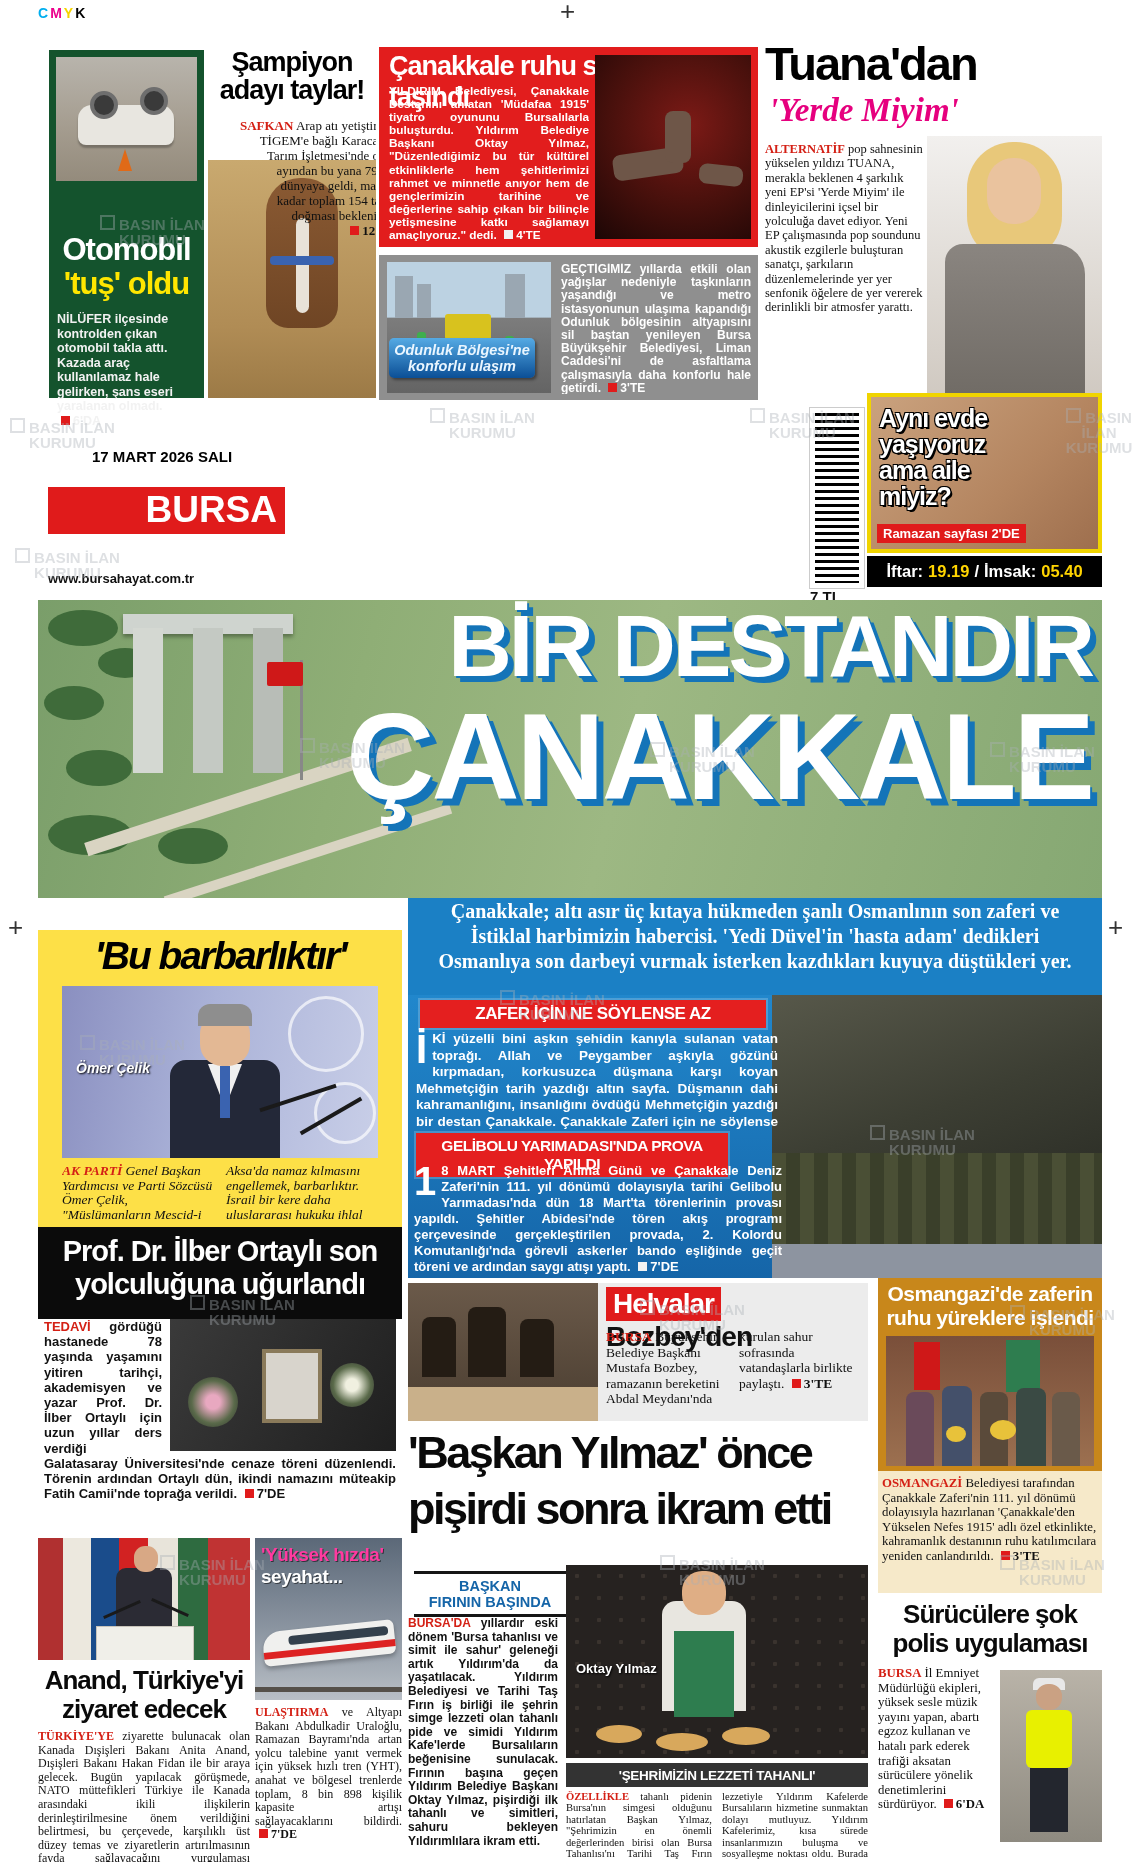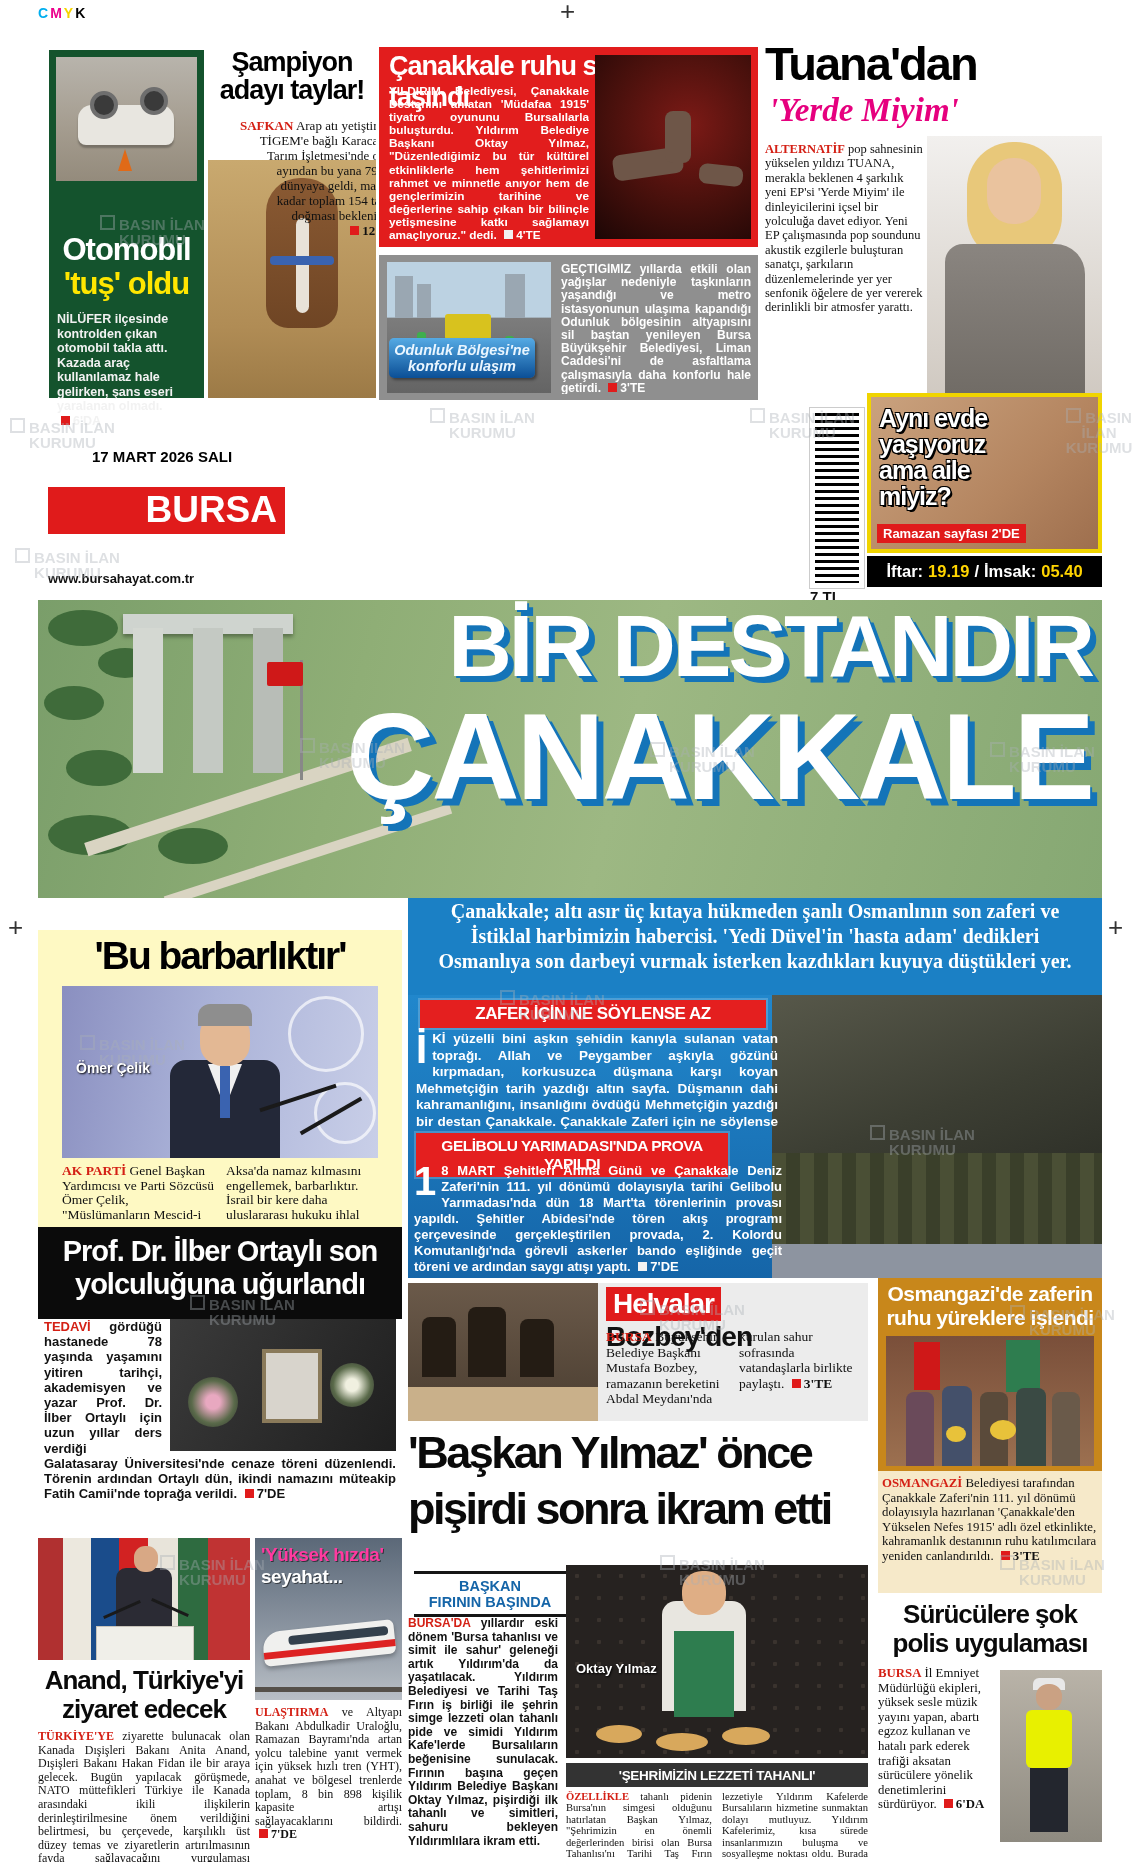--- a/index.html
+++ b/index.html
@@ -85,21 +85,21 @@
             background:linear-gradient(90deg,#d4d8d2 0 20%,transparent 20% 40%,#c4c9c3 40% 60%,transparent 60% 80%,#b8bdb7 80% 100%);}
   #monu-cap{position:absolute;left:85px;top:14px;width:170px;height:20px;background:#cfd4cf;box-shadow:0 3px 4px #00000055;}
   #flag-pole{position:absolute;left:262px;top:60px;width:3px;height:120px;background:#888;}
   .flag-red{position:absolute;left:229px;top:62px;width:36px;height:24px;background:#cf1818;border-radius:2px;}
   #main-hl{position:absolute;right:10px;top:2px;text-align:right;color:#fff;font-weight:bold;line-height:1;}
   #main-h1{font-size:88px;letter-spacing:-3px;text-shadow:6px 6px 0 #1474b8,2px 2px 0 #1474b8;}
   #main-h2{font-size:122px;letter-spacing:-3px;margin-top:6px;text-shadow:7px 7px 0 #1474b8,2px 2px 0 #1474b8;}
   #subhead{left:408px;top:898px;width:694px;height:97px;background:#1b80c5;color:#fff;box-sizing:border-box;
            padding:1px 16px;font-family:"Liberation Serif",serif;font-weight:bold;font-size:20px;line-height:25px;text-align:center;}
   
-  #st-barbarlik{left:38px;top:930px;width:364px;height:348px;background:#fef9c3;}
+  #st-barbarlik{left:38px;top:930px;width:364px;height:348px;background:#fde047;font-style:italic;}
   #bar-h{left:0;top:4px;width:100%;text-align:center;font-size:39px;letter-spacing:-2px;font-weight:bold;color:#000;}
   #bar-photo{left:24px;top:56px;width:316px;height:172px;background:linear-gradient(100deg,#8a8fc0,#aab2d8 45%,#c9cfe8);}
   .ak-circle{position:absolute;border:3px solid #ffffffaa;border-radius:50%;}
   .om-suit{position:absolute;left:108px;top:74px;width:110px;height:98px;background:#232838;border-radius:16px 16px 0 0;}
   .om-shirt{position:absolute;left:146px;top:78px;width:34px;height:44px;background:#f0f0f0;clip-path:polygon(0 0,100% 0,50% 100%);}
   .om-tie{position:absolute;left:158px;top:80px;width:10px;height:52px;background:#3a63b0;}
   .om-head{position:absolute;left:138px;top:26px;width:50px;height:54px;background:#e3b894;border-radius:22px;}
   .om-hair{position:absolute;left:136px;top:18px;width:54px;height:22px;background:#8e8e8e;border-radius:12px 12px 0 0;}
   .mic{position:absolute;background:#1a1a1a;}
   #bar-label{position:absolute;left:14px;top:74px;color:#fff;font-weight:bold;font-size:14px;line-height:16px;text-shadow:1px 1px 2px #000;}

